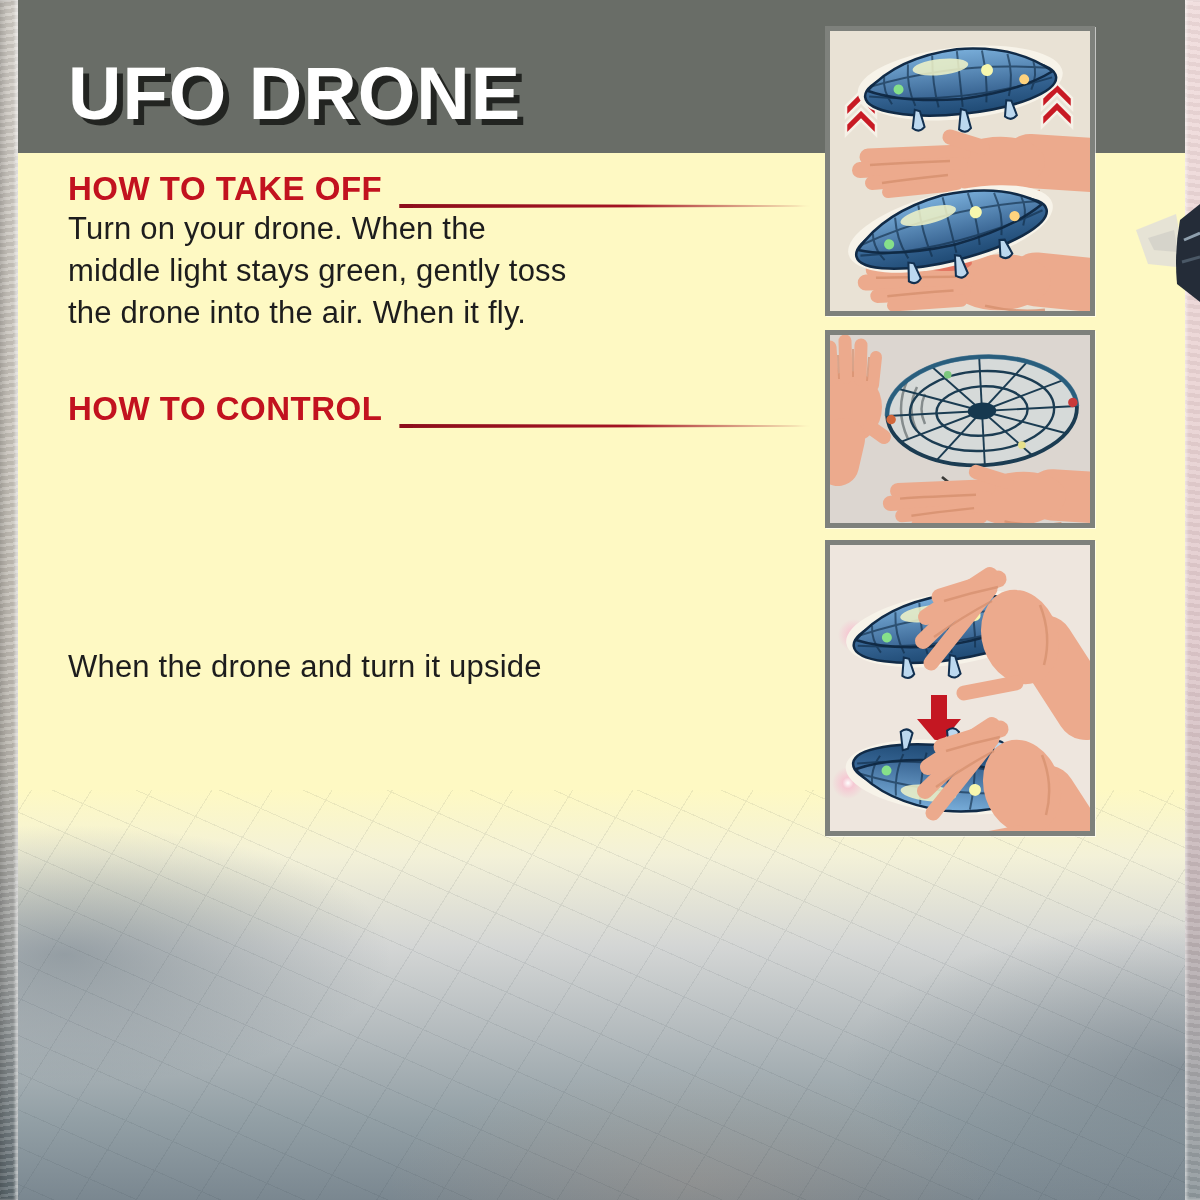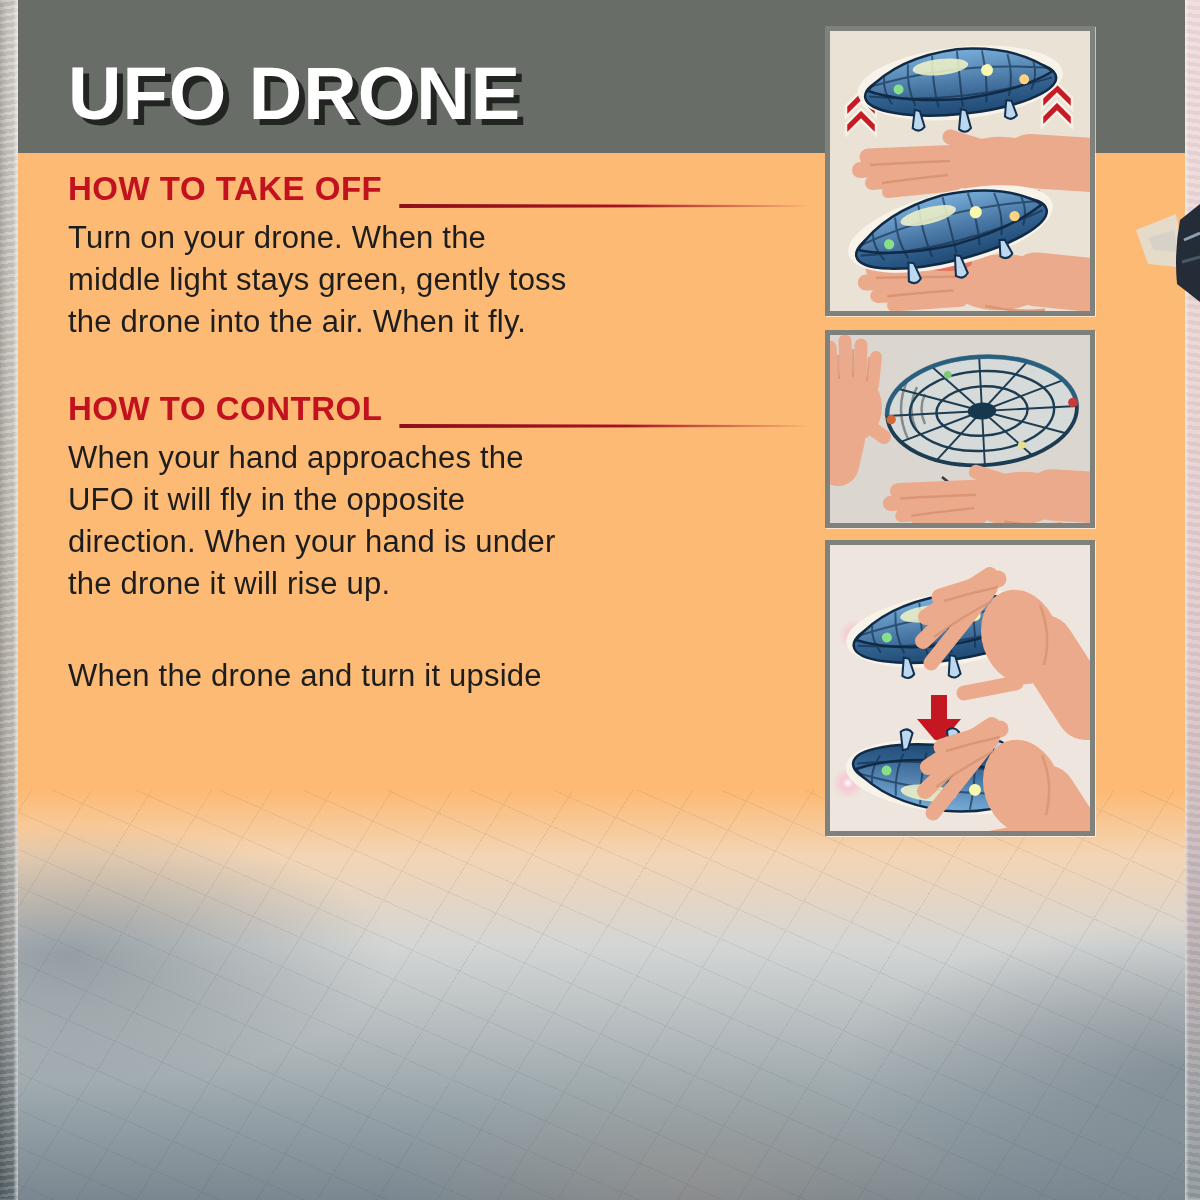--- a/index.html
+++ b/index.html
@@ -20,21 +20,21 @@
     background:
       repeating-linear-gradient(8deg, rgba(255,255,255,.10) 0 4px, rgba(0,0,0,.04) 4px 8px),
       linear-gradient(180deg,#f0dcdc 0%,#ead3d3 32%,#dfc8cb 55%,#c2b4b6 75%,#8d979b 100%);
     box-shadow: inset 2px 0 3px rgba(255,255,255,.5);
     z-index:6;
   }
 
   
   .card {
     position:absolute; left:18px; top:0; width:1167px; height:1200px;
-    background:#fdba74; z-index:1; overflow:hidden;
+    background:#fef9c3; z-index:1; overflow:hidden;
   }
 
   
   .band {
     position:absolute; left:0; top:0; width:1167px; height:153px;
     background:#696d67;
   }
   .title {
     position:absolute; left:50px; top:56px;
     font-size:74px; line-height:76px; font-weight:900; letter-spacing:1px;
@@ -47,21 +47,21 @@
   .sec-head { display:flex; align-items:flex-end; height:38px; }
   .sec-head h2 {
     font-size:33px; font-weight:900; letter-spacing:.5px; color:#c2121f;
     white-space:nowrap; line-height:38px;
   }
   .rule {
     flex:1; height:4px; margin-left:17px; margin-top:2px;
     background:linear-gradient(to right,#8d0e1b 0%,#a31322 55%,rgba(163,19,34,0) 100%);
     clip-path:polygon(0 0, 96% 25%, 100% 50%, 96% 75%, 0 100%);
   }
-  .sec-body { margin-top:9px; font-size:31px; line-height:42px; color:#1d1d1d; letter-spacing:.2px; }
+  .sec-body { font-size:31px; line-height:42px; color:#1d1d1d; letter-spacing:.2px; }
   .sec-body span { display:block; }
   #section-1 { top:170px; }
   #section-2 { top:390px; }
   #section-3 { top:646px; }
 
   
   .panel {
     position:absolute; left:807px; width:270px;
     border:5px solid #7e817c; z-index:3;
     box-shadow:1px 1px 0 rgba(255,255,255,.6);
@@ -116,26 +116,20 @@
       <span>Turn on your drone. When the</span>
       <span>middle light stays green, gently toss</span>
       <span>the drone into the air. When it fly.</span>
     </div>
   </div>
 
   <div class="section" id="section-2">
     <div class="sec-head">
       <h2>HOW TO CONTROL</h2>
       <div class="rule"></div>
-    </div>
-    <div class="sec-body">
-      <span>When your hand approaches the</span>
-      <span>UFO it will fly in the opposite</span>
-      <span>direction. When your hand is under</span>
-      <span>the drone it will rise up.</span>
     </div>
   </div>
 
   <div class="section" id="section-3">
     <div class="sec-body">
       <span>When the drone and turn it upside</span>
     </div>
   </div>
 
   <svg width="0" height="0" style="position:absolute">

